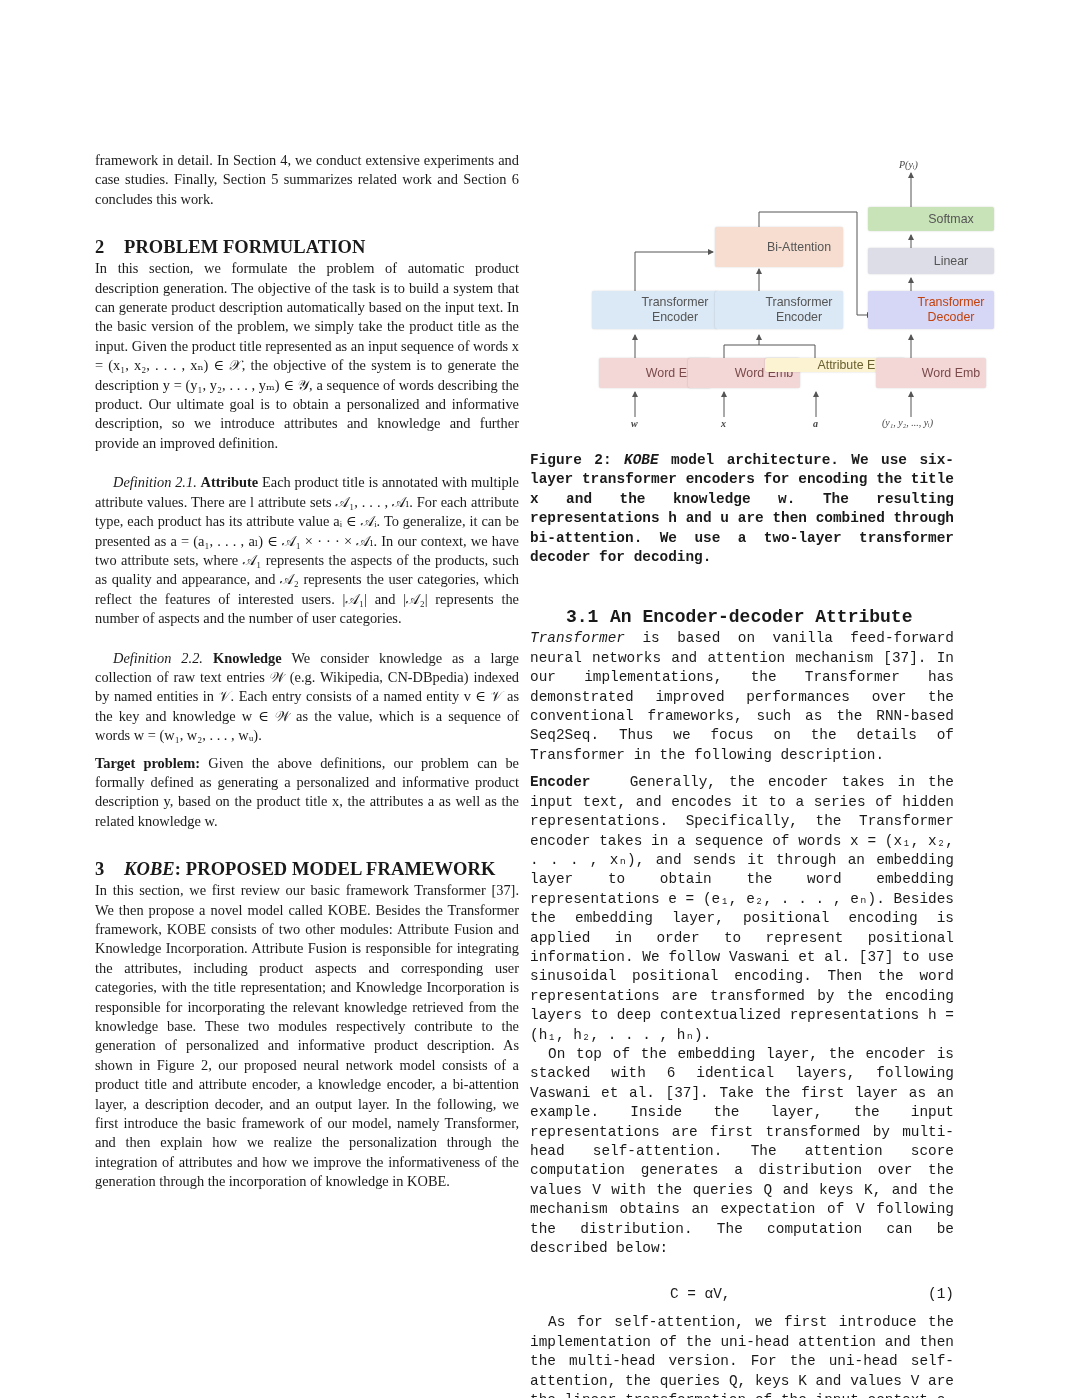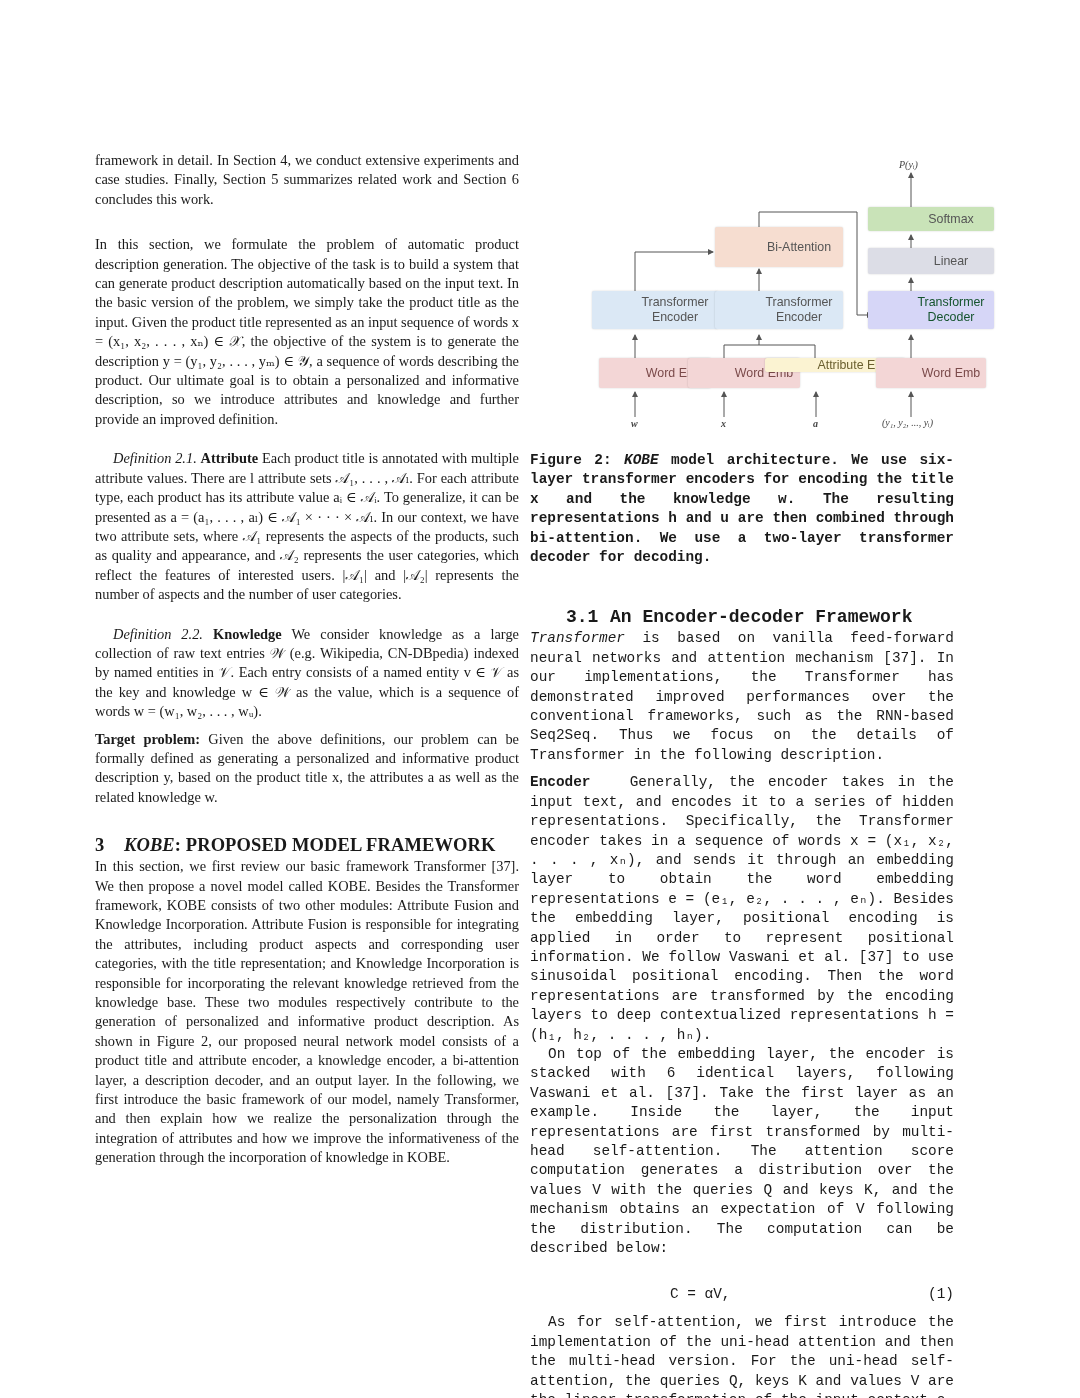--- a/index.html
+++ b/index.html
@@ -38,20 +38,23 @@
   .lbl { position: absolute; font-size: 10px; color: #444; font-style: italic; font-family: "Liberation Serif", serif; }
   .lbl-b { font-weight: bold; }
   svg.lines { position: absolute; left: 0; top: 0; }
 </style>
 </head>
 <body>
 
 <div class="col col-left">
   <p>framework in detail. In Section 4, we conduct extensive experiments and case studies. Finally, Section 5 summarizes related work and Section 6 concludes this work.</p>
   <div class="gap-l"></div>
+  <h2>
+    <span class="num">2</span><span>PROBLEM FORMULATION</span>
+  </h2>
   <p>In this section, we formulate the problem of automatic product description generation. The objective of the task is to build a system that can generate product description automatically based on the input text. In the basic version of the problem, we simply take the product title as the input. Given the product title represented as an input sequence of words x = (x₁, x₂, . . . , xₙ) ∈ 𝒳, the objective of the system is to generate the description y = (y₁, y₂, . . . , yₘ) ∈ 𝒴, a sequence of words describing the product. Our ultimate goal is to obtain a personalized and informative description, so we introduce attributes and knowledge and further provide an improved definition.</p>
   <div class="gap-m"></div>
   <p class="indent">
     <i>Definition 2.1.</i>
     <b>Attribute</b>
     <span>Each product title is annotated with multiple attribute values. There are l attribute sets 𝒜₁, . . . , 𝒜ₗ. For each attribute type, each product has its attribute value aᵢ ∈ 𝒜ᵢ. To generalize, it can be presented as a = (a₁, . . . , aₗ) ∈ 𝒜₁ × · · · × 𝒜ₗ. In our context, we have two attribute sets, where 𝒜₁ represents the aspects of the products, such as quality and appearance, and 𝒜₂ represents the user categories, which reflect the features of interested users. |𝒜₁| and |𝒜₂| represents the number of aspects and the number of user categories.</span>
   </p>
   <div class="gap-m"></div>
   <p class="indent">
     <i>Definition 2.2.</i>
@@ -104,21 +107,21 @@
   </svg>
 
   <div class="lbl" style="left:314px; top:14px;">P(yᵢ)</div>
 
   <div class="box" style="left:283px; top:62px; width:86px; height:24px; background:#c9e3b8;">Softmax</div>
   <div class="box" style="left:283px; top:103px; width:86px; height:26px; background:#dcdde6;">Linear</div>
   <div class="box" style="left:130px; top:82px; width:88px; height:40px; background:#f6ddd0;">Bi-Attention</div>
 
   <div class="box" style="left:7px; top:146px; width:86px; height:38px; background:#dbe8f5;">Transformer Encoder</div>
   <div class="box" style="left:130px; top:146px; width:88px; height:38px; background:#dbe8f5;">Transformer Encoder</div>
-  <div class="box" style="left:283px; top:146px; width:86px; height:38px; background:#d6d6f7; color:#14532d;">Transformer Decoder</div>
+  <div class="box" style="left:283px; top:146px; width:86px; height:38px; background:#d6d6f7; color:#c2410c;">Transformer Decoder</div>
 
   <div class="box" style="left:14px; top:213px; width:72px; height:30px; background:#f3d6d6; color:#7a4a4a;">Word Emb</div>
   <div class="box" style="left:103px; top:213px; width:72px; height:30px; background:#f3d6d6; color:#7a4a4a;">Word Emb</div>
   <div class="box" style="left:180px; top:213px; width:100px; height:14px; background:#fbf3d2; color:#6b6030;">Attribute Emb</div>
   <div class="box" style="left:291px; top:213px; width:70px; height:30px; background:#f3d6d6; color:#7a4a4a;">Word Emb</div>
 
   <div class="lbl lbl-b" style="left:46px; top:273px;">w</div>
   <div class="lbl lbl-b" style="left:136px; top:273px;">x</div>
   <div class="lbl lbl-b" style="left:228px; top:273px;">a</div>
   <div class="lbl" style="left:297px; top:272px;">(y₁, y₂, ..., yᵢ)</div>
@@ -126,21 +129,21 @@
 
 <div class="col col-right">
   <p class="caption">
     <span>Figure 2:</span>
     <span class="bi">KOBE</span>
     <span>model architecture. We use six-layer transformer encoders for encoding the title x and the knowledge w. The resulting representations h and u are then combined through bi-attention. We use a two-layer transformer decoder for decoding.</span>
   </p>
   <div class="gap-l"></div>
   <div style="height:12px"></div>
   <h3>
-    <span class="num">3.1</span><span>An Encoder-decoder Framework</span>
+    <span class="num">3.1</span><span>An Encoder-decoder Attribute</span>
   </h3>
   <p>
     <i>Transformer</i>
     <span>is based on vanilla feed-forward neural networks and attention mechanism [37]. In our implementations, the Transformer has demonstrated improved performances over the conventional frameworks, such as the RNN-based Seq2Seq. Thus we focus on the details of Transformer in the following description.</span>
   </p>
   <div class="gap-s"></div>
   <p>
     <b>Encoder</b>&nbsp;&nbsp;
     <span>Generally, the encoder takes in the input text, and encodes it to a series of hidden representations. Specifically, the Transformer encoder takes in a sequence of words x = (x₁, x₂, . . . , xₙ), and sends it through an embedding layer to obtain the word embedding representations e = (e₁, e₂, . . . , eₙ). Besides the embedding layer, positional encoding is applied in order to represent positional information. We follow Vaswani et al. [37] to use sinusoidal positional encoding. Then the word representations are transformed by the encoding layers to deep contextualized representations h = (h₁, h₂, . . . , hₙ).</span>
   </p>

